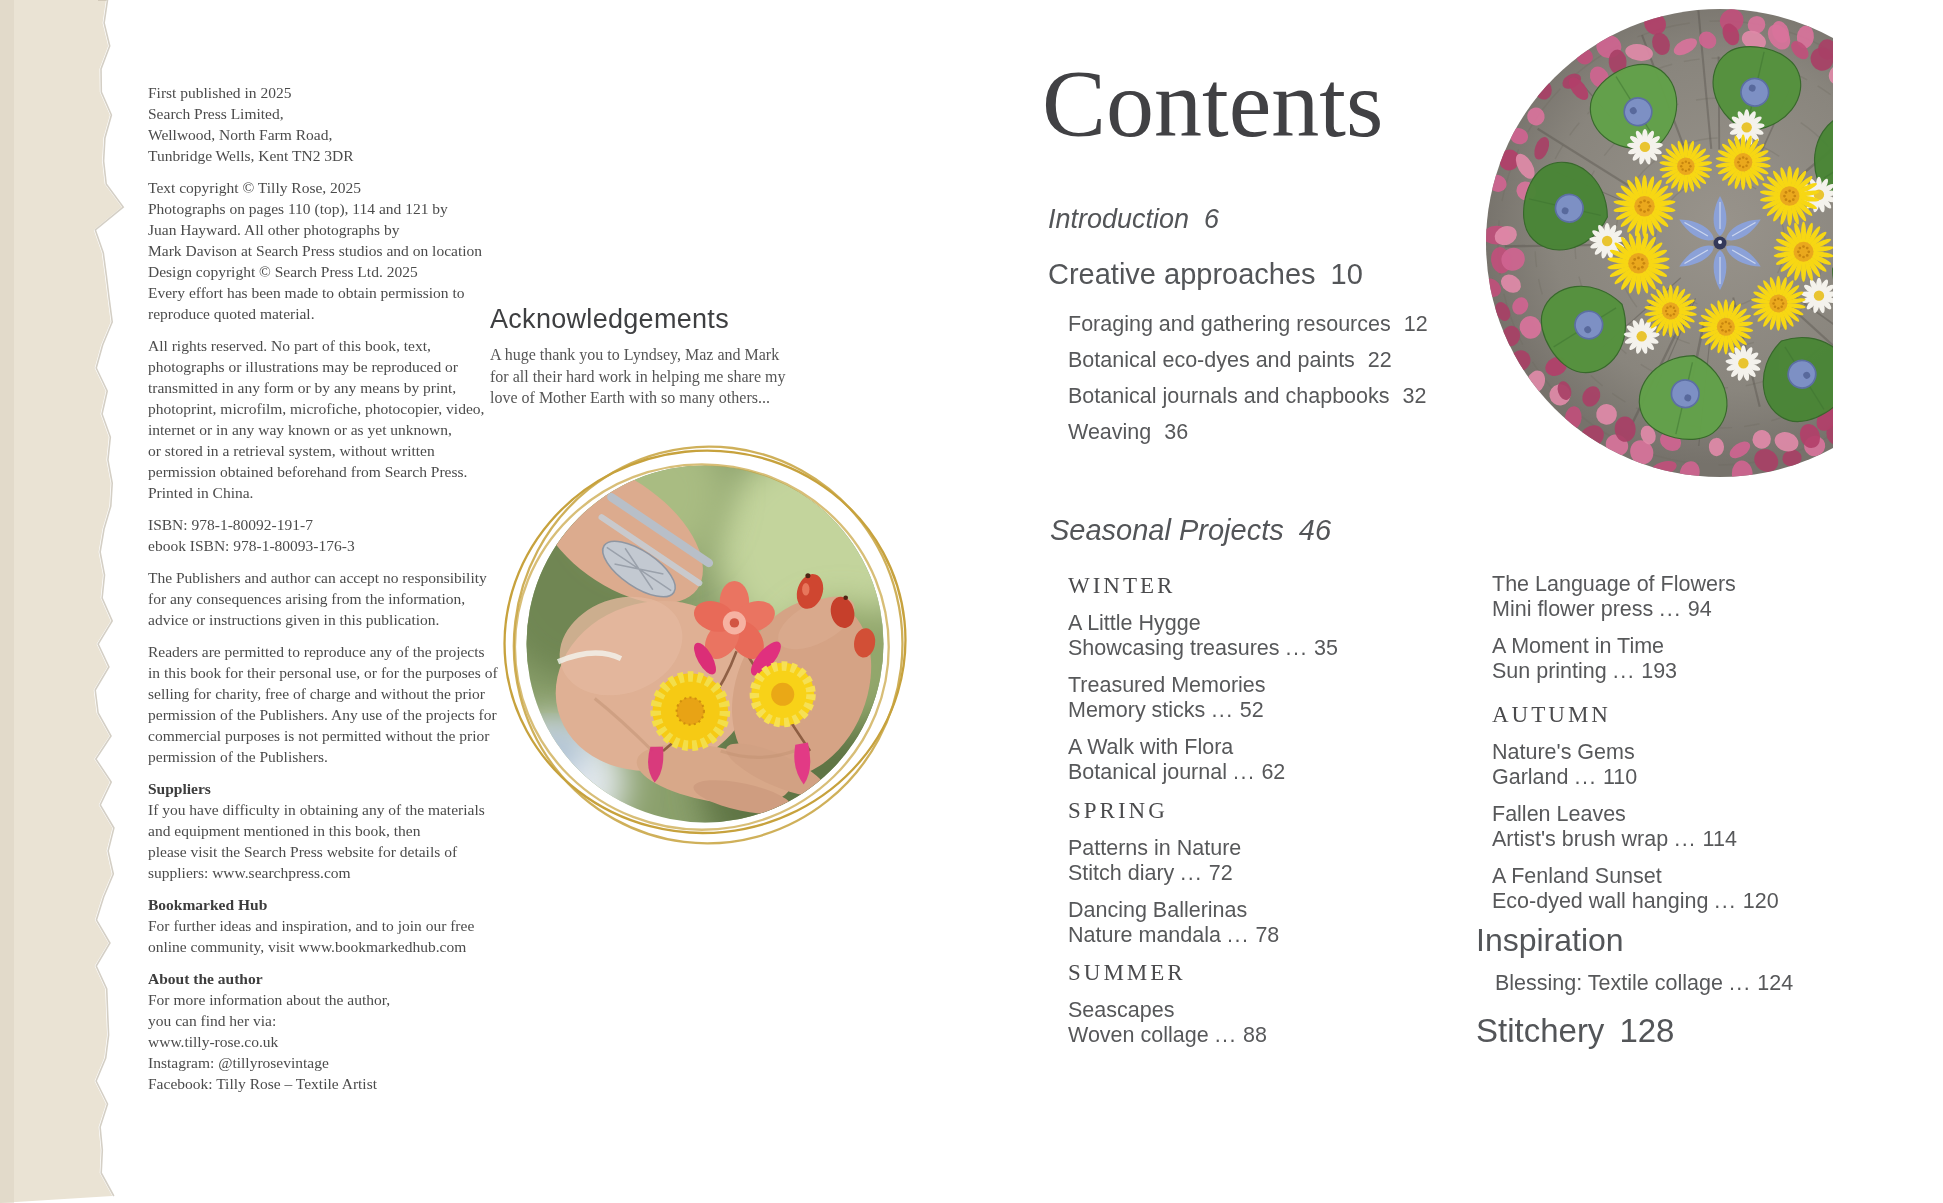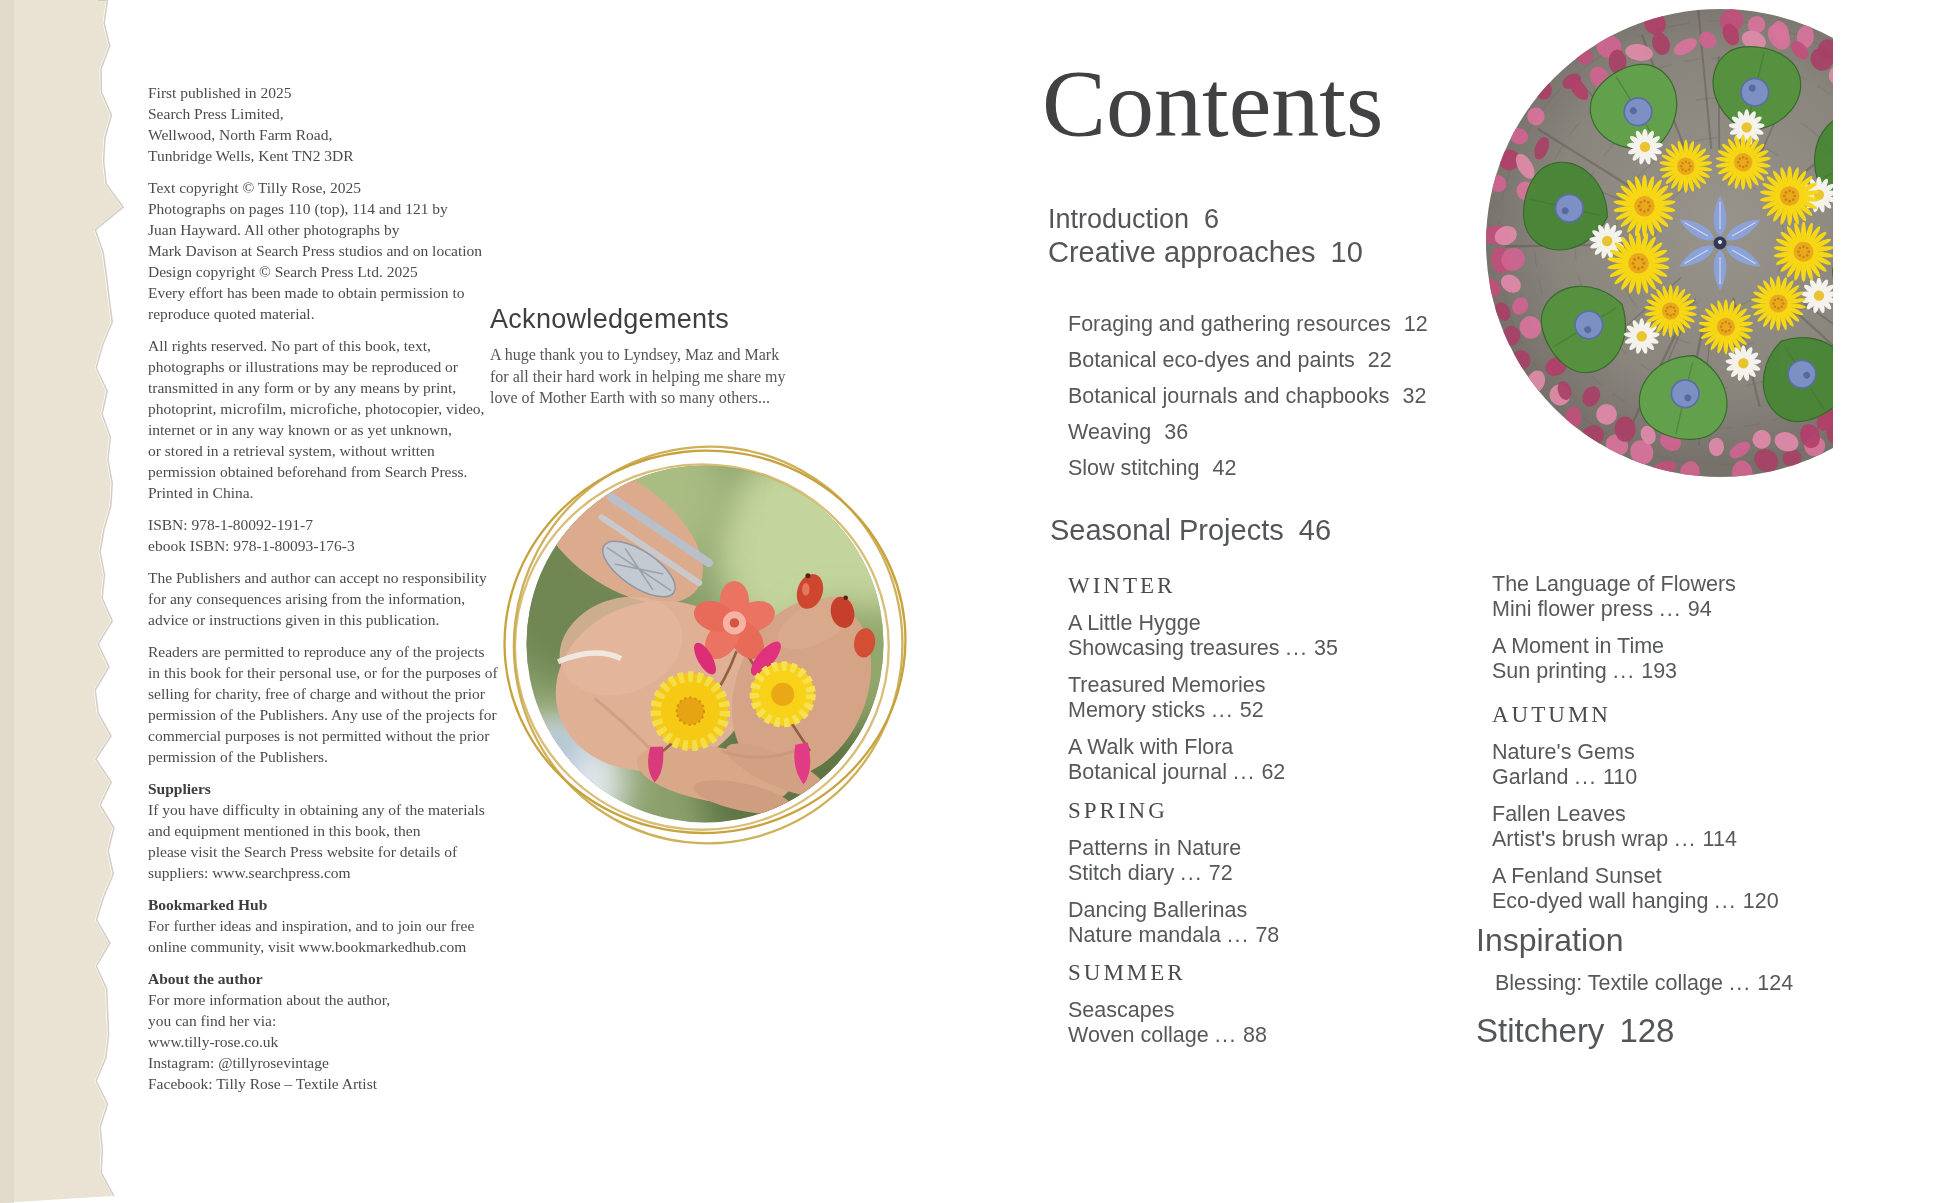--- a/index.html
+++ b/index.html
@@ -23,25 +23,25 @@
 
   
   #hands-wrap{position:absolute;left:495px;top:436px;width:420px;height:420px;}
   #hands-wrap svg{width:420px;height:420px;}
   #mandala-wrap{position:absolute;left:1480px;top:3px;width:480px;height:480px;}
 
   
   #contents-title{position:absolute;left:1042px;top:48px;font-size:96px;color:#414144;}
   .toc-row .pg{margin-left:15px;}
   #toc-top{position:absolute;left:1048px;top:203px;color:#535558;}
-  #toc-intro{font-size:27px;line-height:32px;}
+  #toc-intro{font-size:27px;line-height:32px;margin-bottom:22px;font-style:italic;}
   #toc-creative{font-size:29px;line-height:34px;text-align:right;}
   #toc-creative-items{position:absolute;left:1068px;top:306px;font-size:21.5px;line-height:36px;color:#57585a;}
   #toc-creative-items .pg{margin-left:13px;}
-  #toc-seasonal{position:absolute;left:1050px;top:513px;font-size:29px;line-height:34px;color:#535558;}
+  #toc-seasonal{position:absolute;left:1050px;top:513px;font-size:29px;line-height:34px;color:#535558;font-style:italic;}
   .season-col{position:absolute;color:#57585a;}
   #toc-winter{left:1068px;top:572px;}
   #toc-spring{left:1068px;top:797px;}
   #toc-summer{left:1068px;top:959px;}
   #toc-right-top{left:1492px;top:572px;}
   #toc-autumn{left:1492px;top:701px;}
   .season-head{font-family:"Liberation Serif",serif;font-size:23px;line-height:27px;letter-spacing:3px;color:#4b4b4d;margin-bottom:12px;}
   .proj{margin-bottom:12px;font-size:21.5px;line-height:25px;}
   .leader{letter-spacing:1.5px;margin:0 6px;}
   #toc-inspiration{position:absolute;left:1476px;top:922px;font-size:32px;color:#535558;}
@@ -844,21 +844,20 @@
     <div id="toc-creative" class="toc-row">
       <span>Creative approaches</span><span class="pg">10</span>
     </div>
   </div>
 
   <div id="toc-creative-items" class="sans">
     <div><span>Foraging and gathering resources</span><span class="pg">12</span></div>
     <div><span>Botanical eco-dyes and paints</span><span class="pg">22</span></div>
     <div><span>Botanical journals and chapbooks</span><span class="pg">32</span></div>
     <div><span>Weaving</span><span class="pg">36</span></div>
-    <div><span>Slow stitching</span><span class="pg">42</span></div>
   </div>
 
   <div id="toc-seasonal" class="sans toc-row">
     <span>Seasonal Projects</span><span class="pg">46</span>
   </div>
 
   <div id="toc-winter" class="season-col sans">
     <div class="season-head">WINTER</div>
     <div class="proj">
       <div>A Little Hygge</div>

